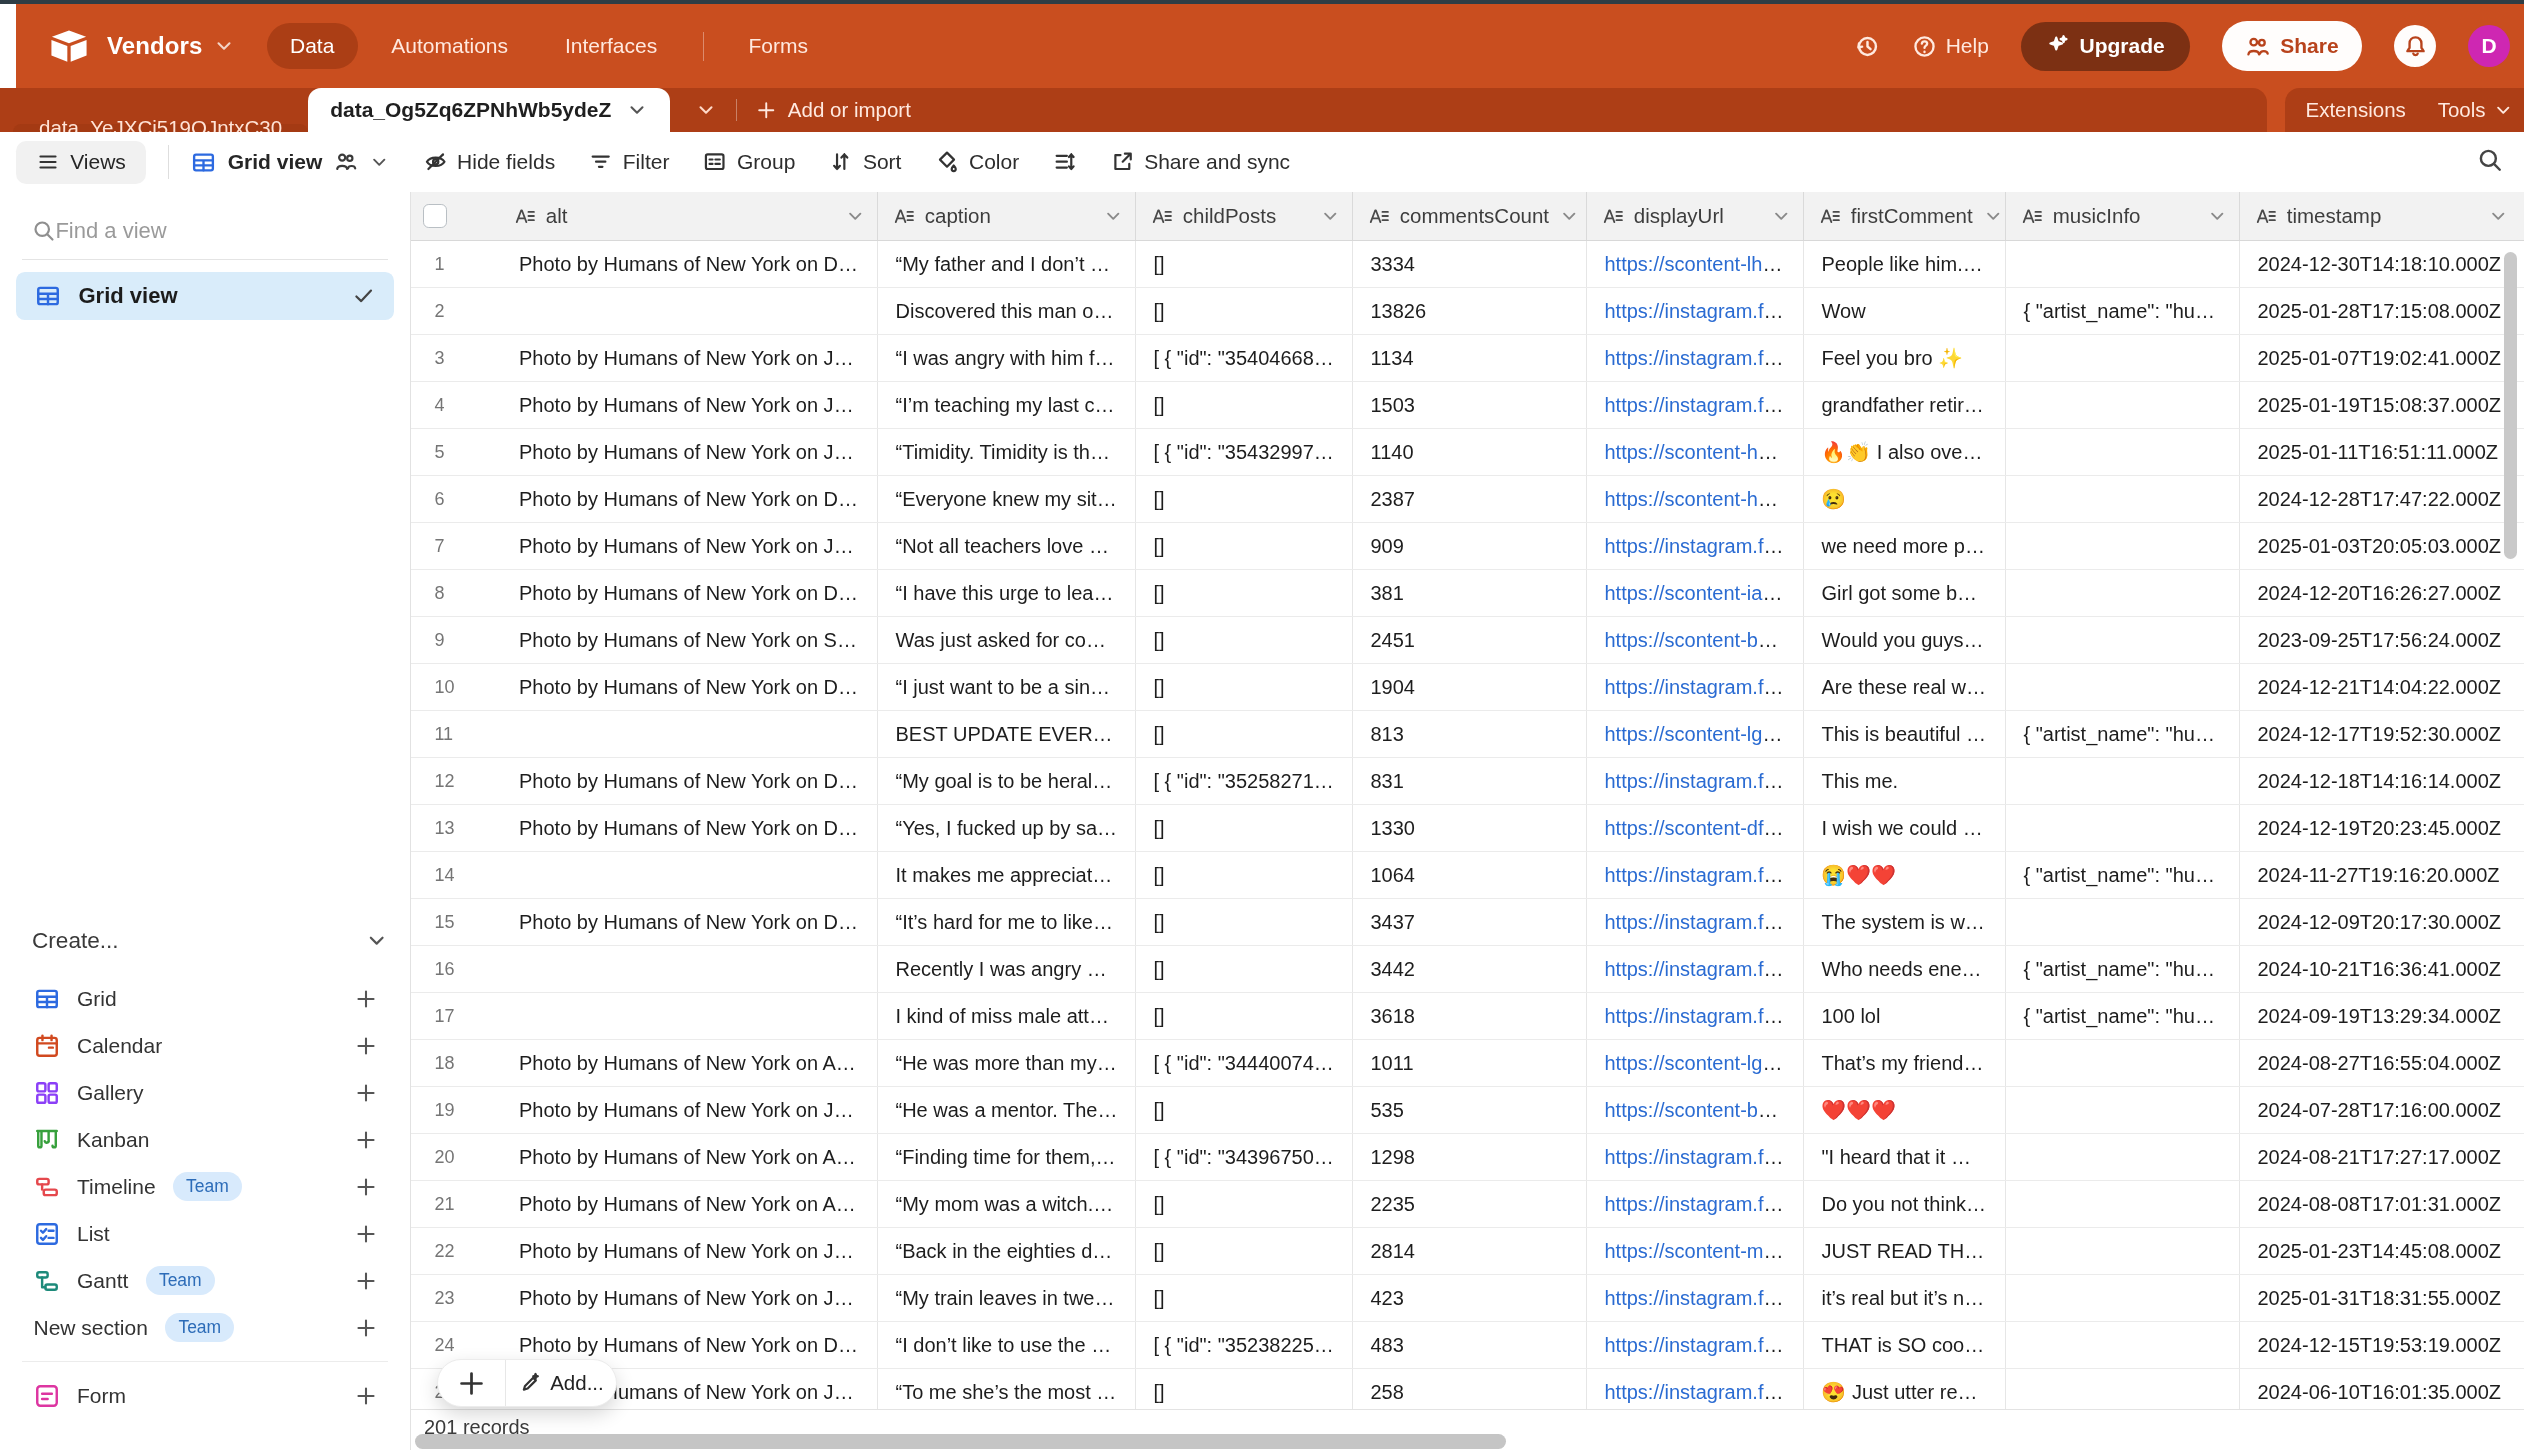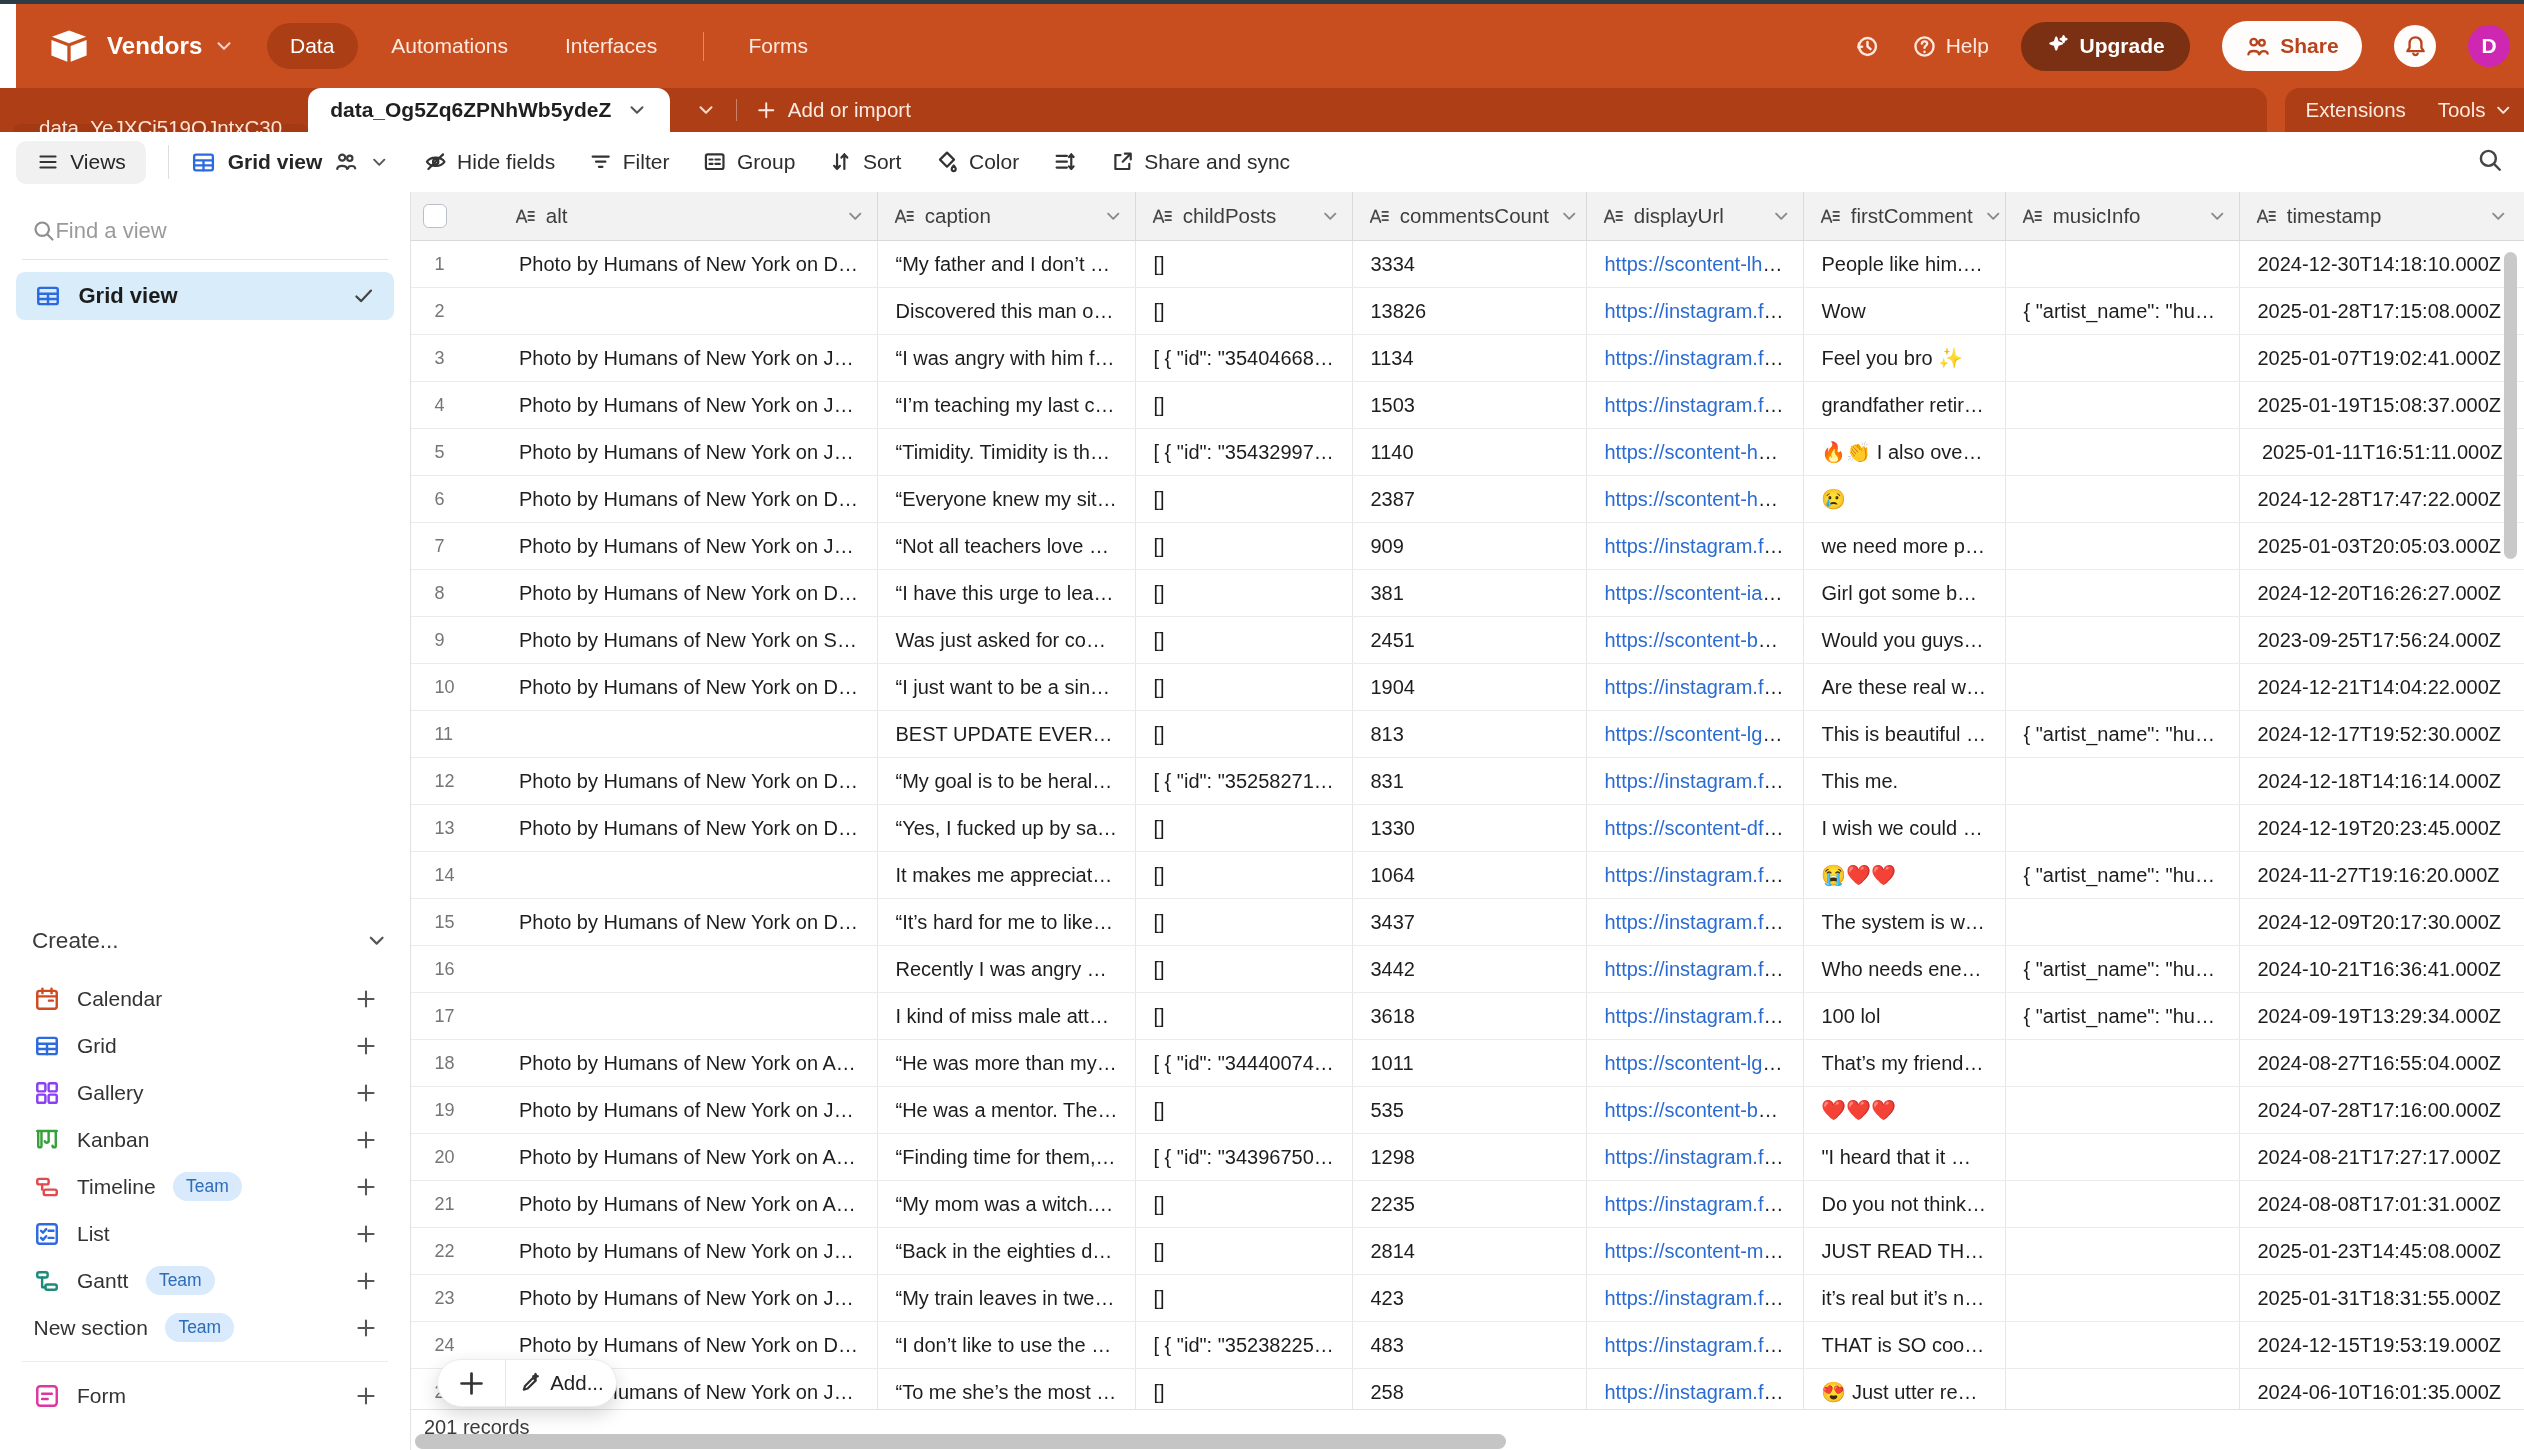--- a/index.html
+++ b/index.html
@@ -337,40 +337,40 @@
     <span class="lbl">Create...</span>
     <span>
         <svg width="23.4" height="23.4" viewBox="0 0 16 16" fill="none" stroke="#555" stroke-width="1.5" stroke-linecap="round" stroke-linejoin="round">
           <path d="M4 6l4 4 4-4"></path>
         </svg>
       </span>
   </div>
   <div id="create-list">
       <div class="sb-item">
         <span>
+          <svg width="26" height="26" viewBox="0 0 16 16" fill="none" stroke="#2d6ae0" stroke-width="1.5" stroke-linecap="round" stroke-linejoin="round">
+            <rect x="2" y="3" width="12" height="10" rx="1.2"></rect>
+            <path d="M2 6.6h12M8 6.6V13M2 9.8h12"></path>
+          </svg>
+        </span>
+        <span class="lbl">Grid</span>
+        <span class="plus">
+          <svg width="22" height="22" viewBox="0 0 16 16" fill="none" stroke="#555" stroke-width="1.5" stroke-linecap="round" stroke-linejoin="round">
+            <path d="M8 2.5v11M2.5 8h11"></path>
+          </svg>
+        </span>
+      </div>
+      <div class="sb-item">
+        <span>
           <svg width="26" height="26" viewBox="0 0 16 16" fill="none" stroke="#d1491f" stroke-width="1.5" stroke-linecap="round" stroke-linejoin="round">
             <rect x="2" y="3" width="12" height="11" rx="1.4"></rect>
             <path d="M2 6.4h12M5.2 1.6v2.8M10.8 1.6v2.8M9.2 9h2.4"></path>
           </svg>
         </span>
         <span class="lbl">Calendar</span>
-        <span class="plus">
-          <svg width="22" height="22" viewBox="0 0 16 16" fill="none" stroke="#555" stroke-width="1.5" stroke-linecap="round" stroke-linejoin="round">
-            <path d="M8 2.5v11M2.5 8h11"></path>
-          </svg>
-        </span>
-      </div>
-      <div class="sb-item">
-        <span>
-          <svg width="26" height="26" viewBox="0 0 16 16" fill="none" stroke="#2d6ae0" stroke-width="1.5" stroke-linecap="round" stroke-linejoin="round">
-            <rect x="2" y="3" width="12" height="10" rx="1.2"></rect>
-            <path d="M2 6.6h12M8 6.6V13M2 9.8h12"></path>
-          </svg>
-        </span>
-        <span class="lbl">Grid</span>
         <span class="plus">
           <svg width="22" height="22" viewBox="0 0 16 16" fill="none" stroke="#555" stroke-width="1.5" stroke-linecap="round" stroke-linejoin="round">
             <path d="M8 2.5v11M2.5 8h11"></path>
           </svg>
         </span>
       </div>
       <div class="sb-item">
         <span>
           <svg width="26" height="26" viewBox="0 0 16 16" fill="none" stroke="#8b3ff7" stroke-width="1.5" stroke-linecap="round" stroke-linejoin="round">
             <rect x="2" y="2" width="5" height="5" rx="1"></rect>
@@ -637,21 +637,21 @@
       </div>
       <div class="trow">
         <div class="tcell num" style="width: 88px;">5</div>
         <div class="tcell c-alt" style="width: 378px;">Photo by Humans of New York on Jan…</div>
         <div class="tcell c-caption" style="width: 258px;">“Timidity. Timidity is the …</div>
         <div class="tcell c-child" style="width: 217px;">[ { "id": "35432997…</div>
         <div class="tcell c-comments" style="width: 234px;">1140</div>
         <div class="tcell c-url" style="width: 217px;"><span class="cell-link">https://scontent-hkg…</span></div>
         <div class="tcell c-first" style="width: 202px;">🔥👏 I also overca…</div>
         <div class="tcell c-music" style="width: 234px;"></div>
-        <div class="tcell c-ts" style="width: 281px; text-align: right;">2025-01-11T16:51:11.000Z</div>
+        <div class="tcell c-ts" style="width: 281px;">2025-01-11T16:51:11.000Z</div>
       </div>
       <div class="trow">
         <div class="tcell num" style="width: 88px;">6</div>
         <div class="tcell c-alt" style="width: 378px;">Photo by Humans of New York on De…</div>
         <div class="tcell c-caption" style="width: 258px;">“Everyone knew my situat…</div>
         <div class="tcell c-child" style="width: 217px;">[]</div>
         <div class="tcell c-comments" style="width: 234px;">2387</div>
         <div class="tcell c-url" style="width: 217px;"><span class="cell-link">https://scontent-hou…</span></div>
         <div class="tcell c-first" style="width: 202px;">😢</div>
         <div class="tcell c-music" style="width: 234px;"></div>

